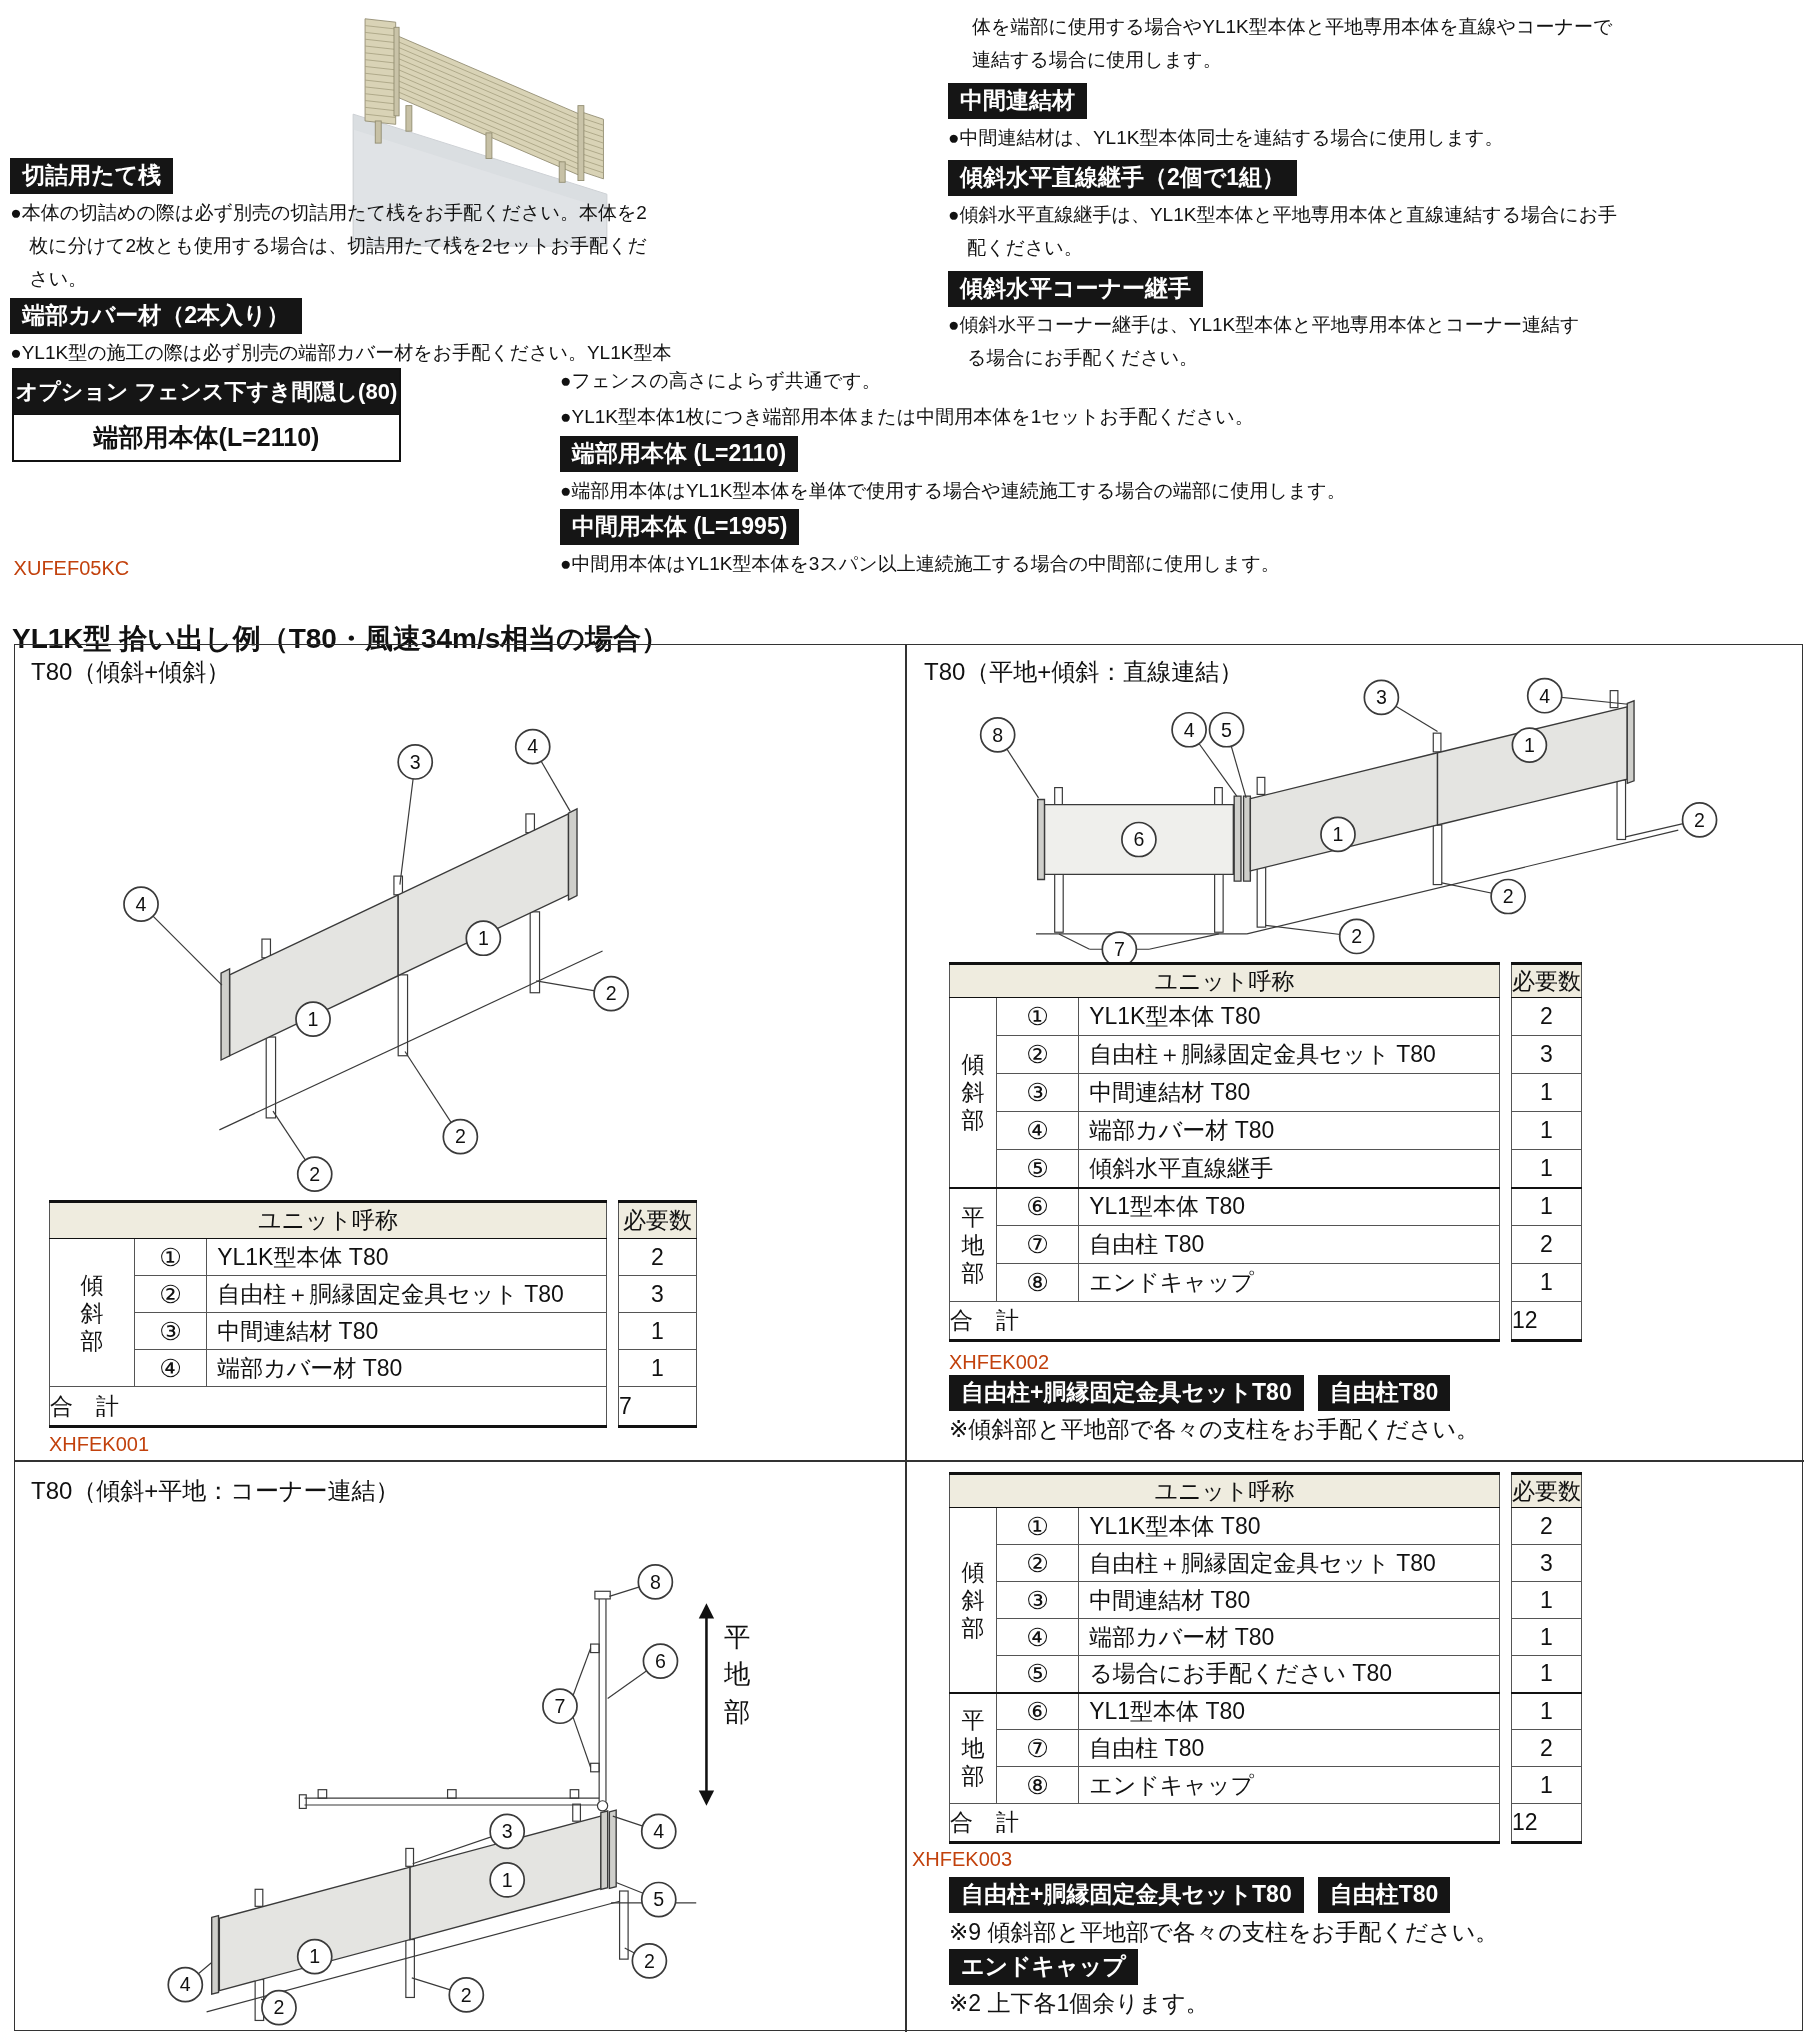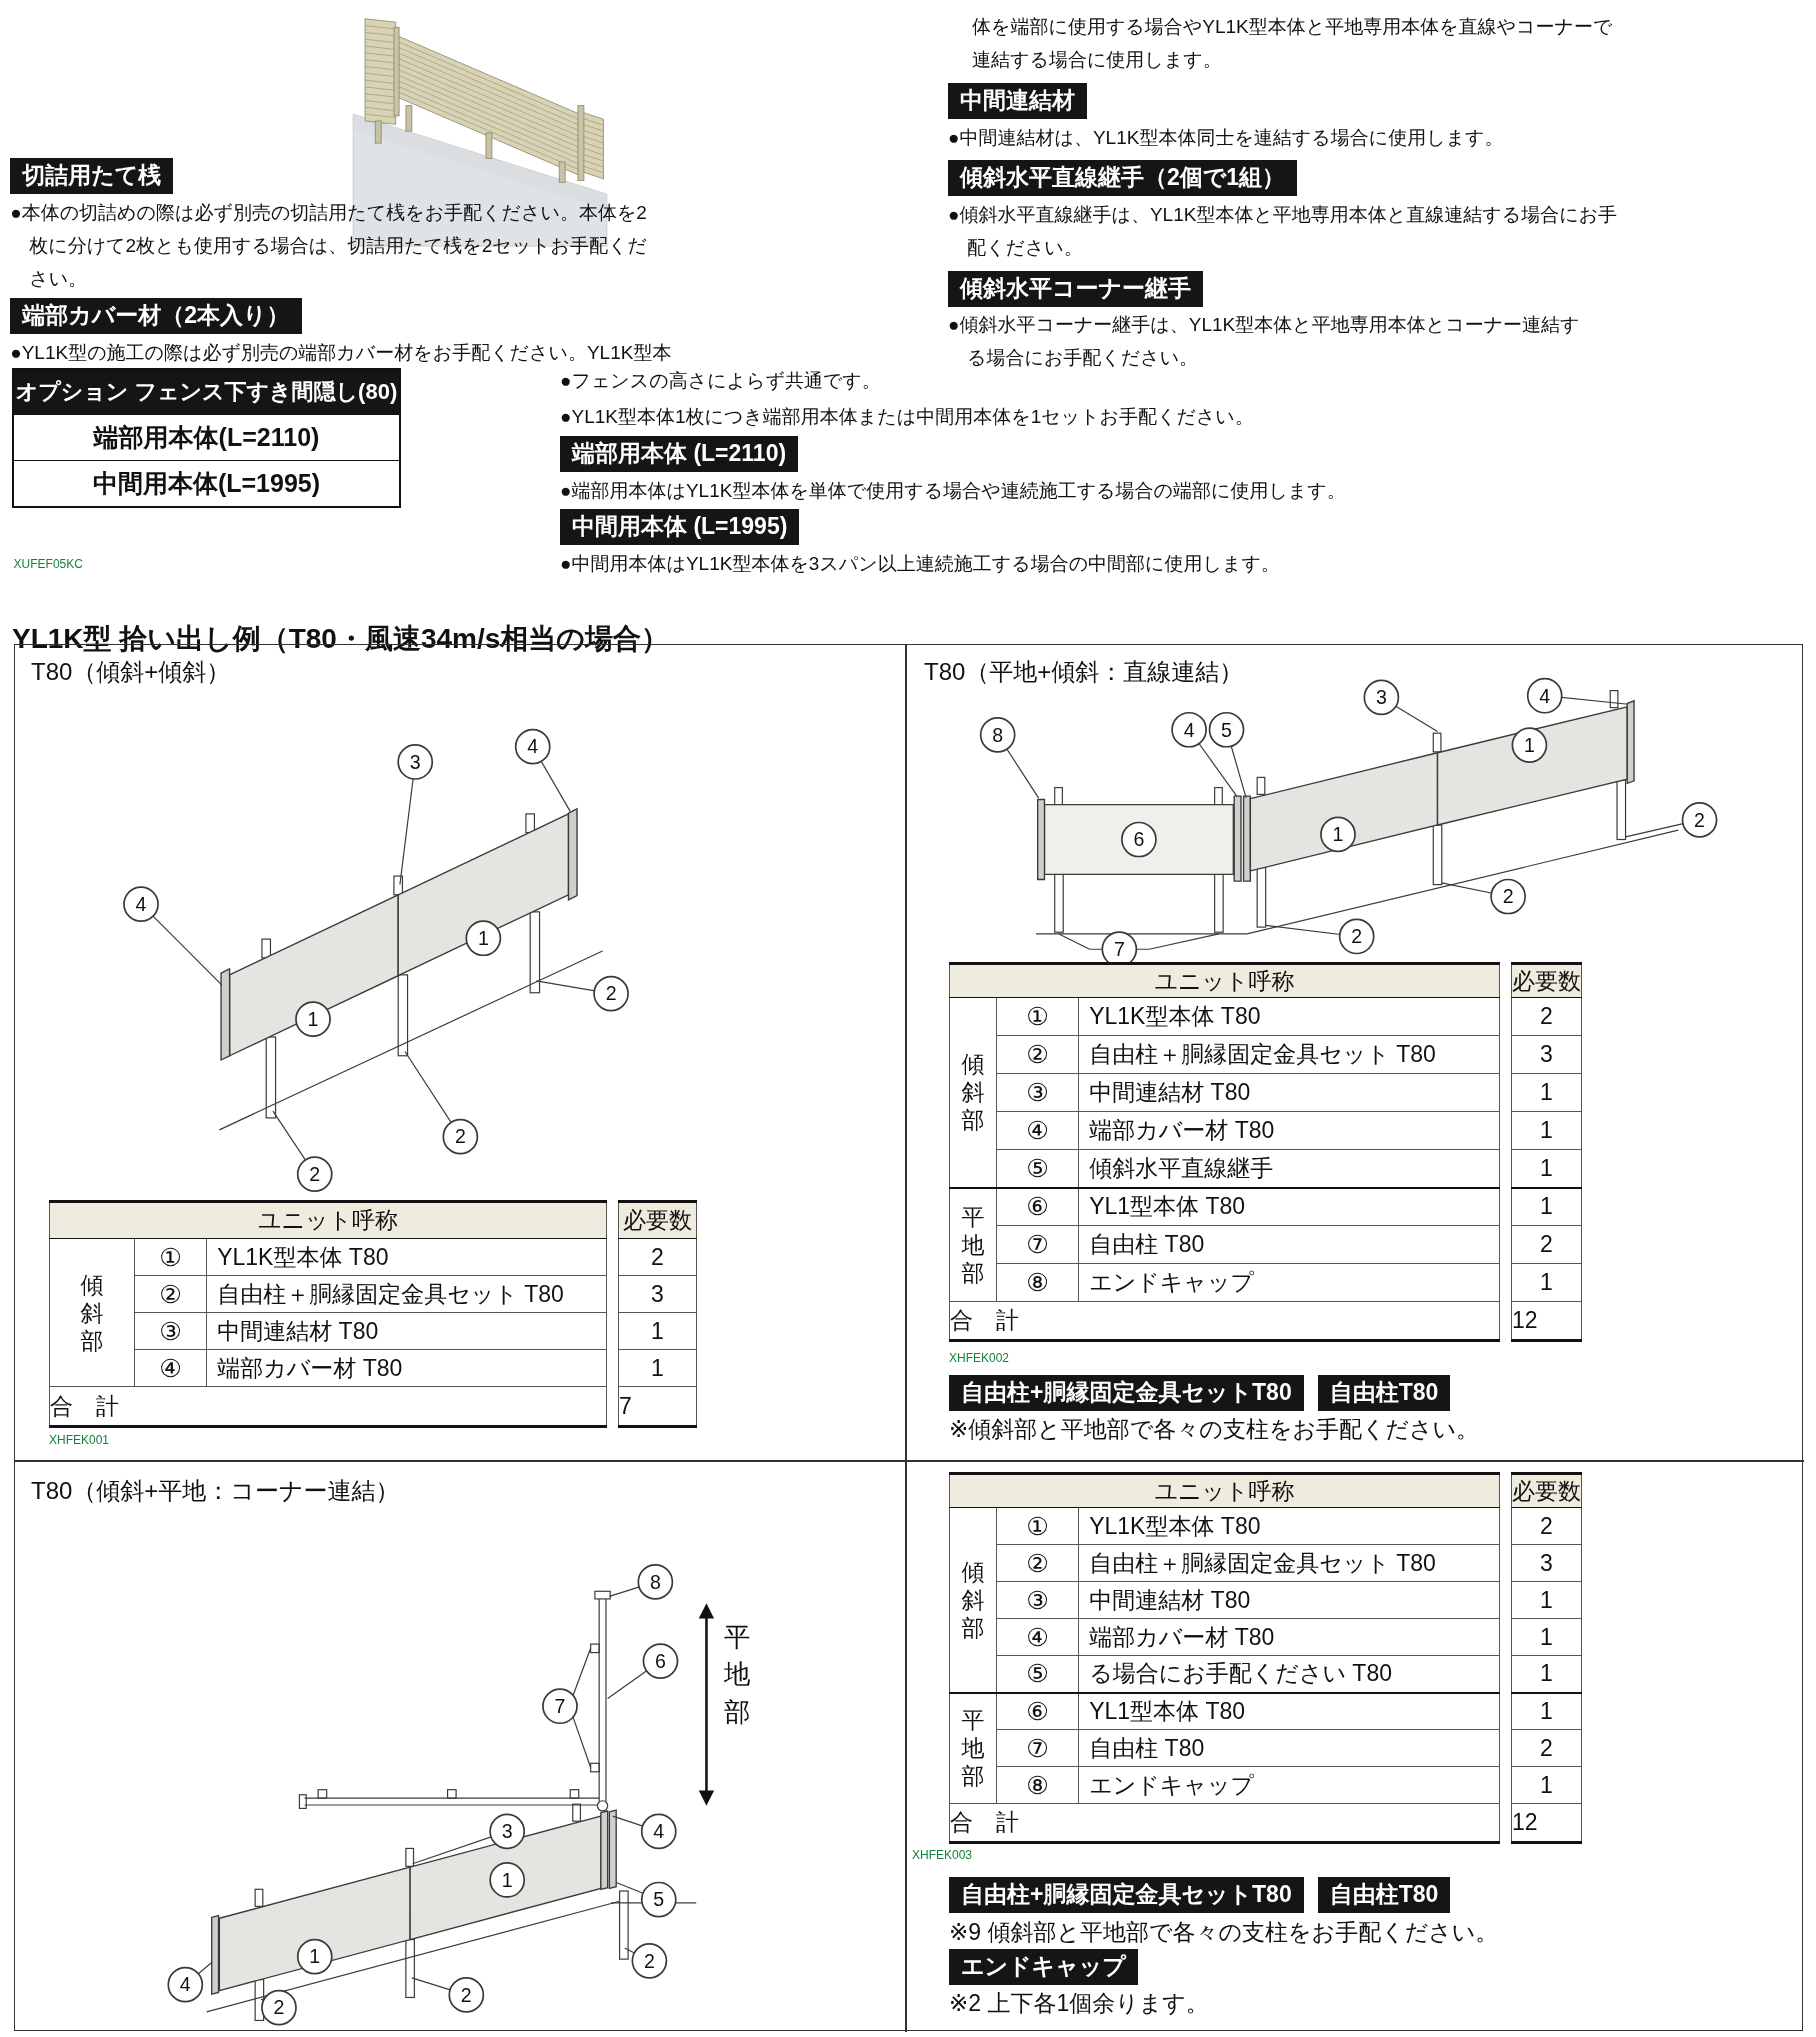--- a/index.html
+++ b/index.html
@@ -4,21 +4,21 @@
 <style>
   html,body{margin:0;padding:0}
   body{position:relative;width:1817px;height:2038px;background:#fff;overflow:hidden;
        font-family:"Liberation Sans","DejaVu Sans",sans-serif;color:#111}
   .abs{position:absolute}
   .txt{font-size:19px;line-height:33px;color:#111;white-space:pre-line}
   .bh{background:#151515;color:#fff;font-weight:bold;display:inline-block;
       padding:1.7px 12px 3.4px;font-size:23px;line-height:31px;white-space:nowrap}
   .ptitle{font-size:24px;color:#111;white-space:nowrap}
   .stitle{font-size:28px;font-weight:bold;white-space:nowrap}
-  .cap{font-size:12px;color:#15803d;white-space:nowrap}
+  .cap{font-size:20px;color:#c2410c;white-space:nowrap}
   .note{font-size:23px;color:#111;white-space:nowrap}
   
   .opt{border:2.6px solid #111;width:385px}
   .opt .ohd{background:#151515;color:#fff;font-weight:bold;text-align:center;
             font-size:22px;height:44px;line-height:44px;white-space:nowrap}
   .opt .orow{height:45px;line-height:45px;text-align:center;font-size:25px;font-weight:bold;
              border-top:1.7px solid #111;white-space:nowrap}
   
   .ut{position:absolute;display:flex;align-items:flex-start}
   .ut table{border-collapse:collapse;table-layout:fixed;background:#fff}
@@ -103,21 +103,20 @@
 <div class="abs txt" style="left:948px;top:198px;width:852px">●傾斜水平直線継手は、YL1K型本体と平地専用本体と直線連結する場合にお手
 　配ください。</div>
 <div class="abs bh" style="left:948px;top:271px">傾斜水平コーナー継手</div>
 <div class="abs txt" style="left:948px;top:308px;width:852px">●傾斜水平コーナー継手は、YL1K型本体と平地専用本体とコーナー連結す
 　る場合にお手配ください。</div>
 
 <div class="abs opt" style="left:12px;top:368px">
   <div class="ohd">オプション フェンス下すき間隠し(80)</div>
   <div id="optRows">
       <div class="orow">端部用本体(L=2110)</div>
-      <div class="orow">中間用本体(L=1995)</div>
     </div>
 </div>
 <div class="abs cap" style="left:13.6px;top:557px">XUFEF05KC</div>
 
 <div class="abs txt" style="left:560px;top:364px;width:1244px">●フェンスの高さによらず共通です。</div>
 <div class="abs txt" style="left:560px;top:400px;width:1244px">●YL1K型本体1枚につき端部用本体または中間用本体を1セットお手配ください。</div>
 <div class="abs bh" style="left:560px;top:436px">端部用本体 (L=2110)</div>
 <div class="abs txt" style="left:560px;top:474px;width:1244px">●端部用本体はYL1K型本体を単体で使用する場合や連続施工する場合の端部に使用します。</div>
 <div class="abs bh" style="left:560px;top:509px">中間用本体 (L=1995)</div>
 <div class="abs txt" style="left:560px;top:547px;width:1244px">●中間用本体はYL1K型本体を3スパン以上連続施工する場合の中間部に使用します。</div>

